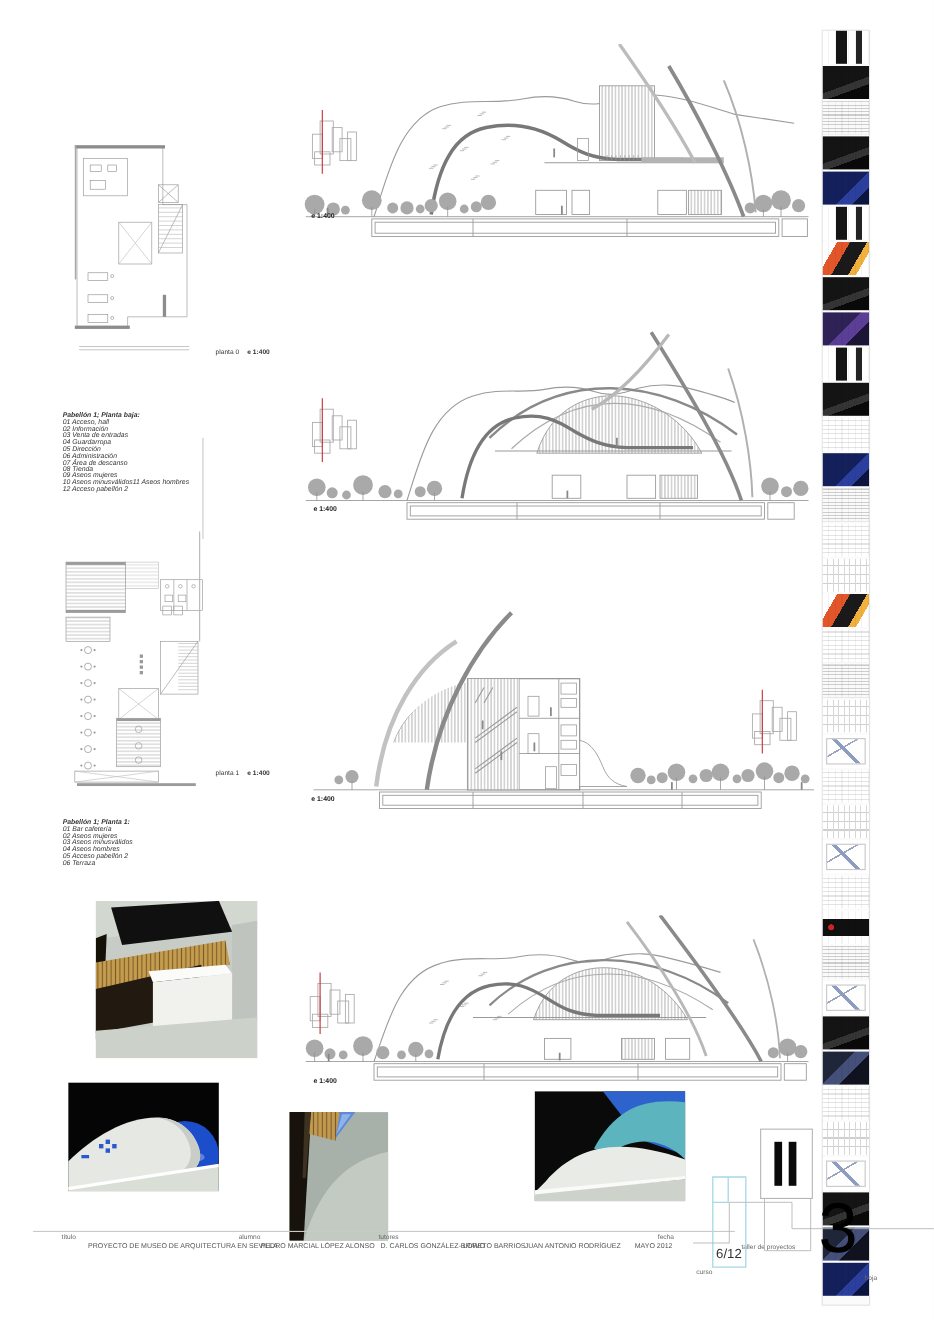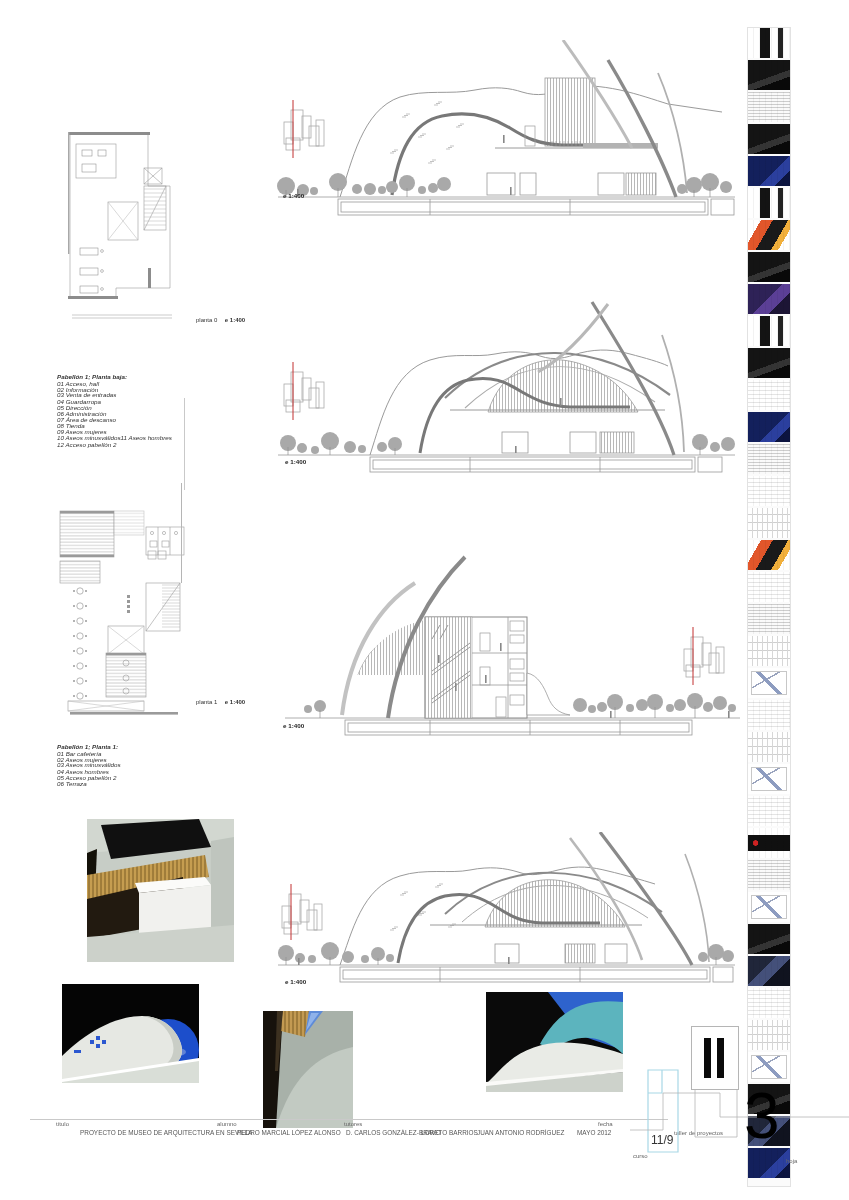--- a/index.html
+++ b/index.html
@@ -590,21 +590,21 @@
   <div class="val" style="left:477px;top:1129px">JUAN ANTONIO RODRÍGUEZ</div>
   <div class="tiny" style="left:598px;top:1121px">fecha</div>
   <div class="val" style="left:577px;top:1129px">MAYO 2012</div>
 
   <svg class="abs" style="left:630px;top:1020px;z-index:5" width="219" height="175" viewBox="0 0 219 175">
     <path d="M18,50 V132 H48 V50 Z" fill="none" stroke="#a8d8e6" stroke-width="1.2"></path>
     <path d="M18,73 H32 V50" fill="none" stroke="#a8d8e6" stroke-width="1.2"></path>
     <path d="M0,110 H33 V73 H90 V97 H219" fill="none" stroke="#b5b5b5" stroke-width="0.8"></path>
     <path d="M65,40 V117 H107 V60 H90" fill="none" stroke="#b5b5b5" stroke-width="0.8"></path>
   </svg>
-  <div class="pagenum" style="left:651px;top:1133px">11/9</div>
+  <div class="pagenum" style="left:651px;top:1133px">6/12</div>
   <div class="tiny" style="left:633px;top:1153px">curso</div>
   <div class="tiny" style="left:674px;top:1130px">taller de proyectos</div>
   <div class="logo-box">
     <div class="logo-bar" style="left:12px"></div>
     <div class="logo-bar" style="left:25px"></div>
   </div>
   <div class="bignum" style="left:744px;top:1086px">3</div>
   <div class="tiny" style="left:786px;top:1158px;z-index:6">hoja</div>
 
   <div id="filmstrip">

